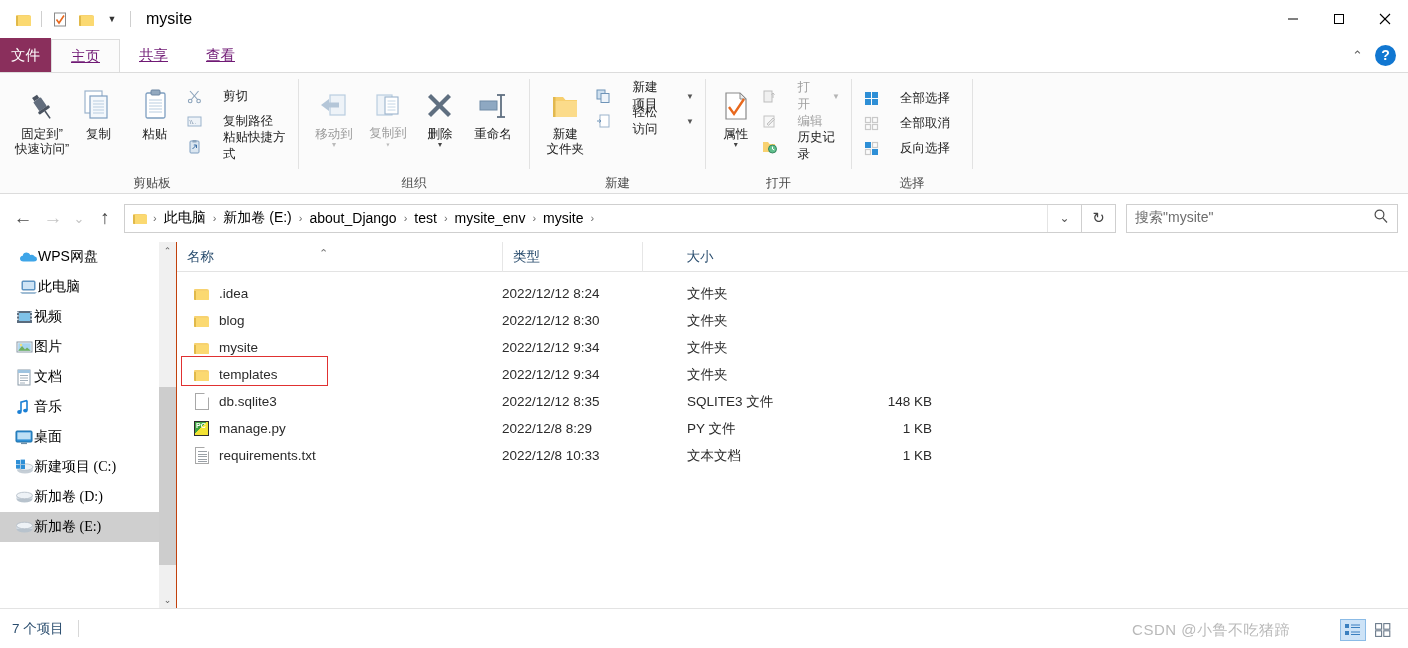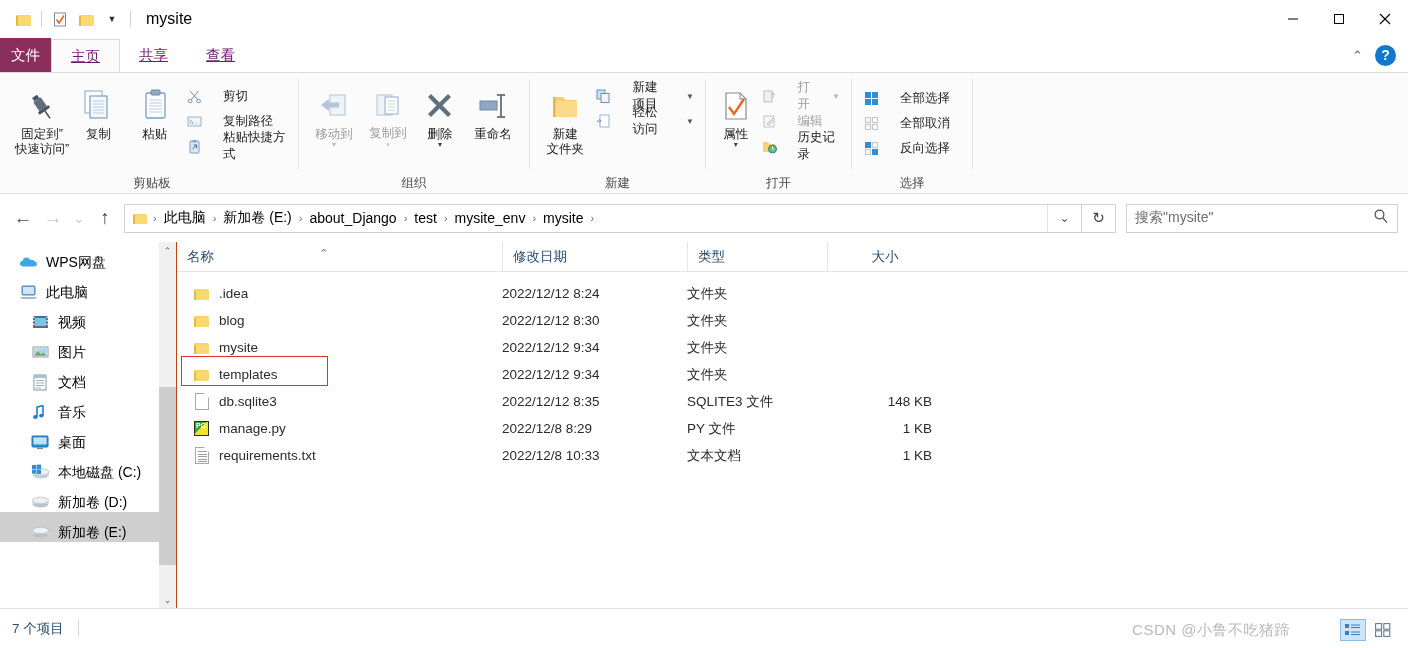--- a/index.html
+++ b/index.html
@@ -65,23 +65,23 @@
   .crumb { padding: 0 4px; }
   .crumb-sep { color:#6a6a6a; font-size:11px; padding: 0 3px; }
   .addr-drop { margin-left:auto; width:34px; height:27px; display:flex; align-items:center; justify-content:center; color:#555; font-size:12px; border-left:1px solid #e4e4e4; }
   .refresh { width:34px; height:29px; display:flex; align-items:center; justify-content:center; color:#444; font-size:15px; border:1px solid #cfcfcf; border-left:none; }
   .searchbox { width:272px; height:29px; border:1px solid #cfcfcf; display:flex; align-items:center; padding: 0 8px; margin-left:10px; }
   .search-ph { font-size:14px; color:#6d6d6d; flex:1; }
 
   
   .main { flex:1; display:flex; min-height:0; }
   .sidebar { width:176px; flex:0 0 176px; position:relative; overflow:hidden; }
-  .nav-item { height:30px; display:flex; align-items:flex-end; gap:8px; font-size:14px; color:#000; padding-left:22px; white-space:nowrap; }
+  .nav-item { height:30px; display:flex; align-items:center; font-size:14px; color:#000; padding-left:22px; white-space:nowrap; }
   .nav-item.lvl0 { padding-left:18px; }
-  .nav-item.lvl1 { padding-left:30px; }
+  .nav-item.lvl1 { padding-left:14px;font-family:Liberation Serif, serif; }
   .nav-item.selected { background:#cfcfcf; }
   .nav-ico { width:20px; height:20px; flex:0 0 20px; display:flex; align-items:center; justify-content:center; }
   .sb-scroll { position:absolute; right:0; top:0; width:17px; height:100%; background:#f0f0f0; display:flex; flex-direction:column; align-items:center; }
   .sb-arrow { height:17px; width:17px; display:flex; align-items:center; justify-content:center; font-size:9px; color:#606060; }
   .sb-track { flex:1; width:17px; position:relative; }
   .sb-thumb { position:absolute; left:0; width:17px; background:#cdcdcd; }
 
   .content { flex:1; display:flex; flex-direction:column; border-left:1px solid #c2410c; min-width:0; position:relative; }
   .colhead { height:30px; display:flex; align-items:center; border-bottom:1px solid #e3e3e3; position:relative; }
   .col { font-size:13.5px; color:#2a4d6e; padding-left:10px; height:30px; line-height:30px; position:relative; }
@@ -595,21 +595,21 @@
               <rect x="2" y="8" width="16" height="3" fill="#dbe3ea"></rect>
               <ellipse cx="10" cy="8" rx="8" ry="3.2" fill="#eef2f6" stroke="#b4bfc9" stroke-width="0.8"></ellipse>
               <g fill="#2e8fd6">
                 <rect x="1" y="1" width="4" height="4"></rect>
                 <rect x="5.6" y="0.6" width="4.4" height="4.4"></rect>
                 <rect x="1" y="5.6" width="4" height="4"></rect>
                 <rect x="5.6" y="5.6" width="4.4" height="4.4"></rect>
               </g>
             </svg>
         </span>
-        <span>本地磁盘 (C:)</span>
+        <span>新建项目 (C:)</span>
       </div>
       <div class="nav-item lvl1">
         <span class="nav-ico">
           <svg width="19" height="14" viewBox="0 0 19 14">
               <ellipse cx="9.5" cy="9" rx="8" ry="3.4" fill="#b8c3cd"></ellipse>
               <rect x="1.5" y="5.5" width="16" height="3.5" fill="#d3dbe3"></rect>
               <ellipse cx="9.5" cy="5.5" rx="8" ry="3.3" fill="#eef2f6" stroke="#b0bac4" stroke-width="0.8"></ellipse>
             </svg>
         </span>
         <span>新加卷 (D:)</span>
@@ -633,21 +633,20 @@
         <div class="sb-arrow">⌄</div>
       </div>
     </div>
 
     <div class="content">
       <div class="colhead">
         <div class="col c-name">
           <span>名称</span>
           <span class="sortmark">⌃</span>
         </div>
-        <div class="col c-date">修改日期</div>
         <div class="col c-type">类型</div>
         <div class="col c-size" style="padding-left:10px;text-align:center;">大小</div>
       </div>
 
       <div class="rows">
 
         <div class="row">
           <div class="cell c-name cell-name">
             <span class="file-ico">
                 <span class="folder" style="width:15px;height:13px;">

